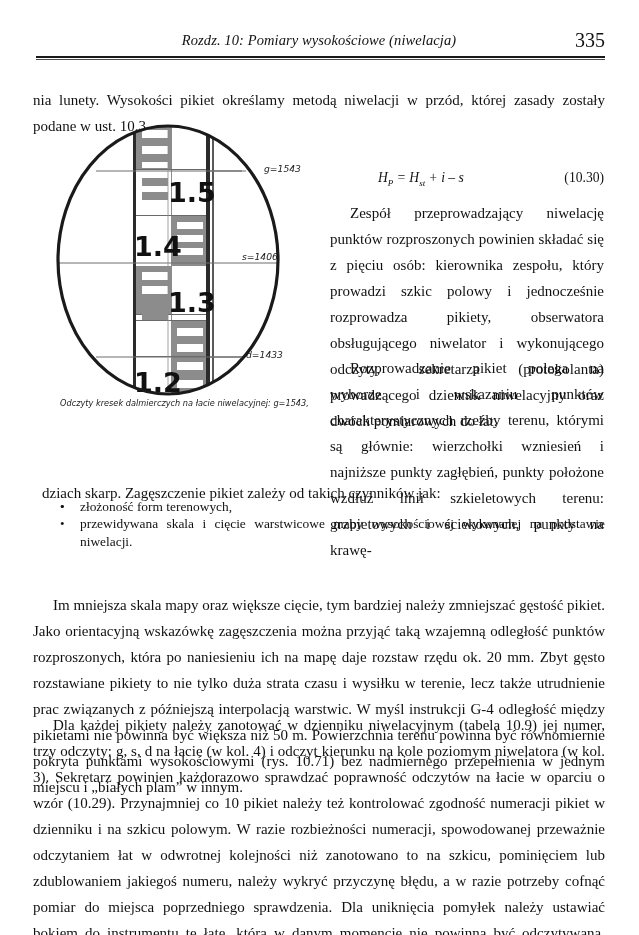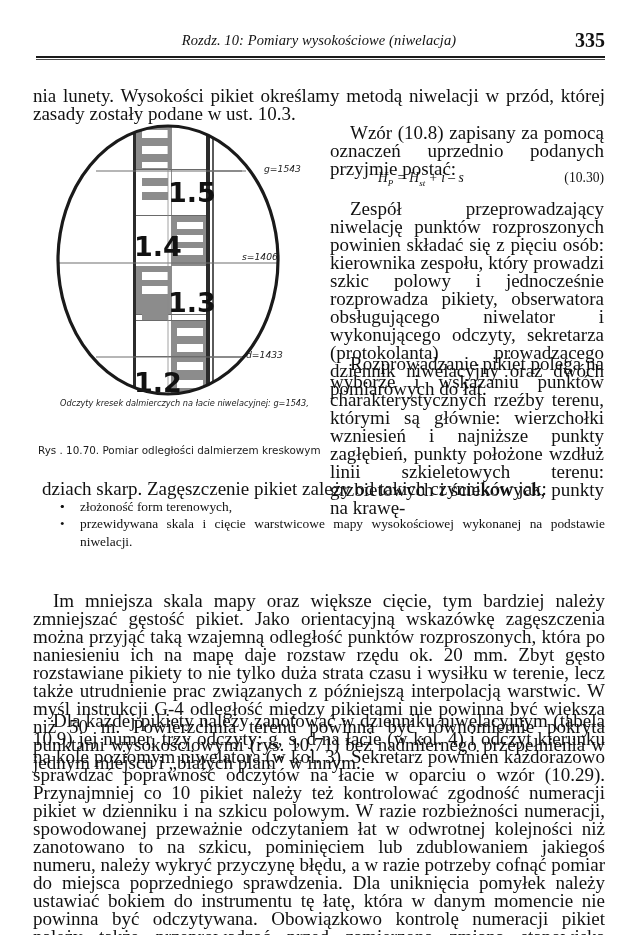--- a/index.html
+++ b/index.html
@@ -40,41 +40,41 @@
     font-style: italic;
     font-size: 14.5px;
     letter-spacing: 0.1px;
     white-space: nowrap;
   }
   .runhead-folio {
     position: absolute;
     right: 0;
     top: -3px;
     font-size: 20px;
-    font-weight: bold;
+    font-weight: normal;
   }
   .runhead-rule {
     position: absolute;
     left: 2px;
     top: 24px;
     width: 569px;
     height: 2px;
     background: #1a1a1a;
   }
   .runhead-rule.thin {
     top: 27px;
     height: 1px;
     background: #4a4a4a;
   }
 
   
   .para {
     position: absolute;
-    font-size: 19px;
-    line-height: 18px;
+    font-size: 15px;
+    line-height: 26px;
     text-align: justify;
     text-justify: inter-word;
     hyphens: manual;
   }
   .para.indent { text-indent: 20px; }
 
   .full-col { left: 33px; width: 572px; }
   .right-col { left: 330px; width: 274px; }
 
   
@@ -180,21 +180,20 @@
 
   <div class="runhead">
     <div class="runhead-title">Rozdz. 10: Pomiary wysokościowe (niwelacja)</div>
     <div class="runhead-folio">335</div>
     <div class="runhead-rule"></div>
     <div class="runhead-rule thin"></div>
   </div>
 
   <div class="para full-col" style="top:87px;">nia lunety. Wysokości pikiet określamy metodą niwelacji w przód, której zasady zostały podane w ust. 10.3.</div>
 
-  <div class="para right-col indent" style="top:124px;">Wzór (10.8) zapisany za pomocą oznaczeń uprzednio podanych przyjmie postać:</div>
 
   <div class="equation">
     <span class="eq-body">
       <span>H</span><sub>P</sub>
       <span>=</span>
       <span>H</span><sub>st</sub>
       <span>+ i – s</span>
     </span>
     <span class="eq-num">(10.30)</span>
   </div>
@@ -285,21 +284,20 @@
 
       <div style="position:absolute;left:208px;top:39px;font-family:'DejaVu Sans',sans-serif;font-style:italic;font-size:9.2px;color:#1b1b1b;white-space:nowrap;">g=1543</div>
       <div style="position:absolute;left:186px;top:127px;font-family:'DejaVu Sans',sans-serif;font-style:italic;font-size:9.2px;color:#1b1b1b;white-space:nowrap;">s=1406</div>
       <div style="position:absolute;left:190px;top:225px;font-family:'DejaVu Sans',sans-serif;font-style:italic;font-size:9.2px;color:#1b1b1b;white-space:nowrap;">d=1433</div>
     </div>
 
     <div class="fig-caption-ital">
       <div>Odczyty  kresek  dalmierczych  na  łacie  niwelacyjnej:  g=1543,</div>
     </div>
 
-    <div class="fig-number">Rys . 10.70. Pomiar odległości dalmierzem kreskowym</div>
   </div>
 
   <div class="para full-col" style="top:480px;margin-left:9px;">dziach skarp. Zagęszczenie pikiet zależy od takich czynników jak:</div>
 
   <div class="bullets">
     <div class="bullet-row">
       <span class="bullet-dot">•</span>
     </div>
     <div class="bullet-row">
       <span class="bullet-dot">•</span>

